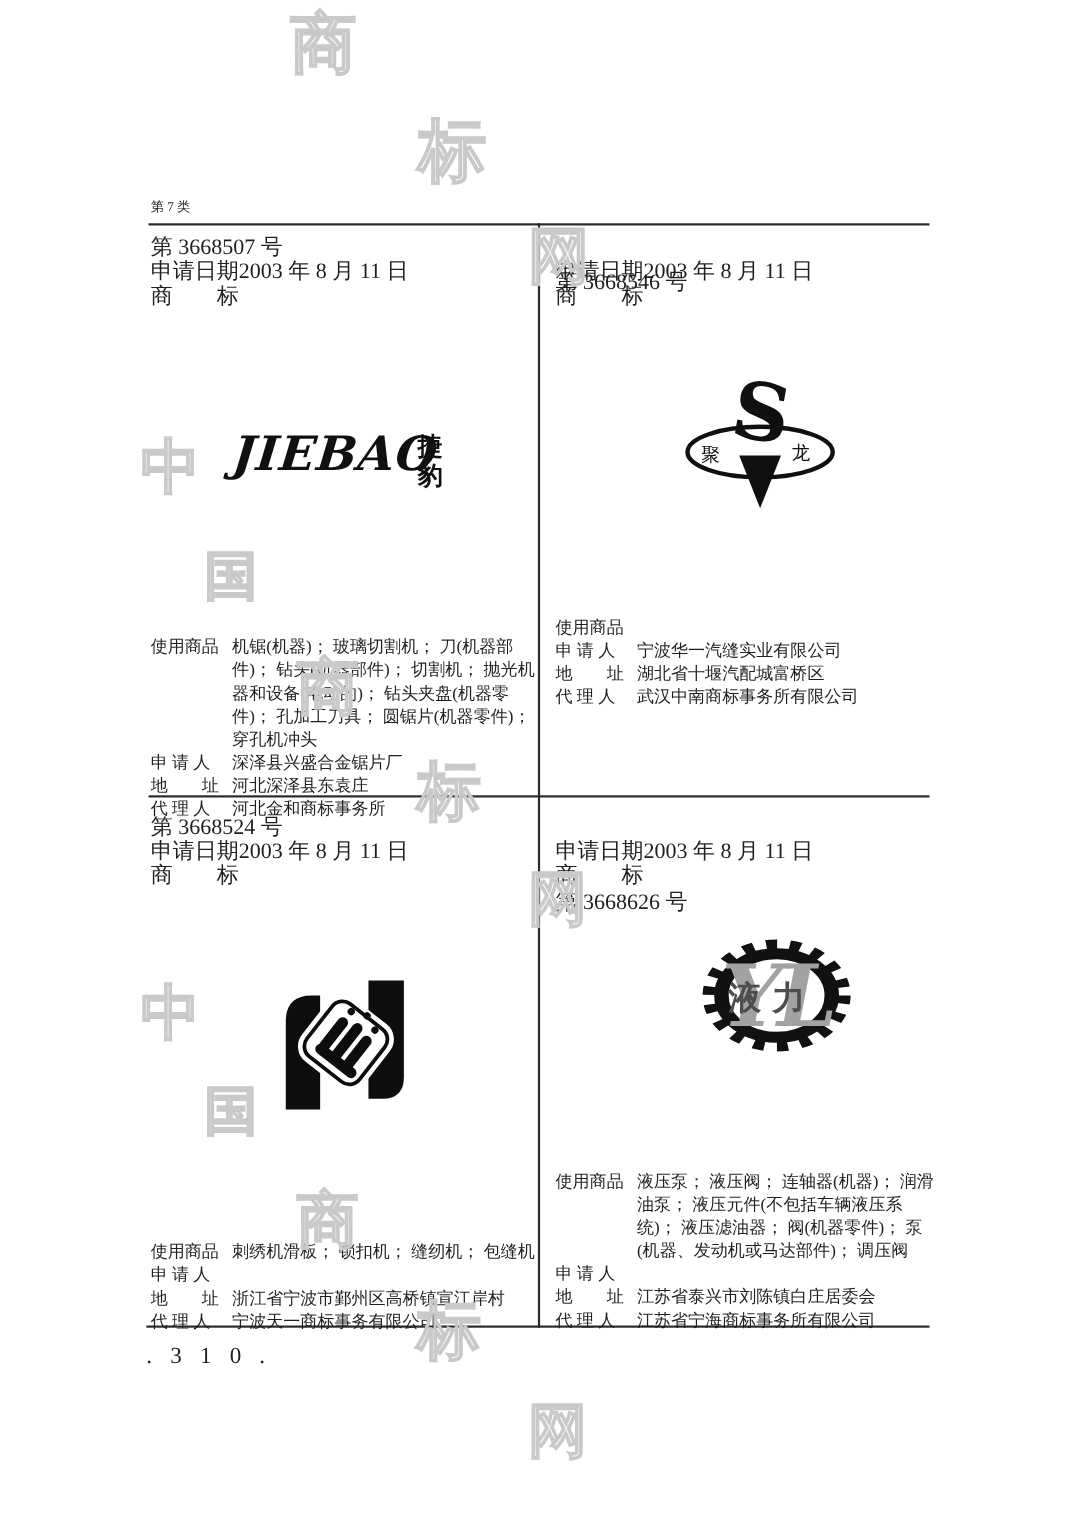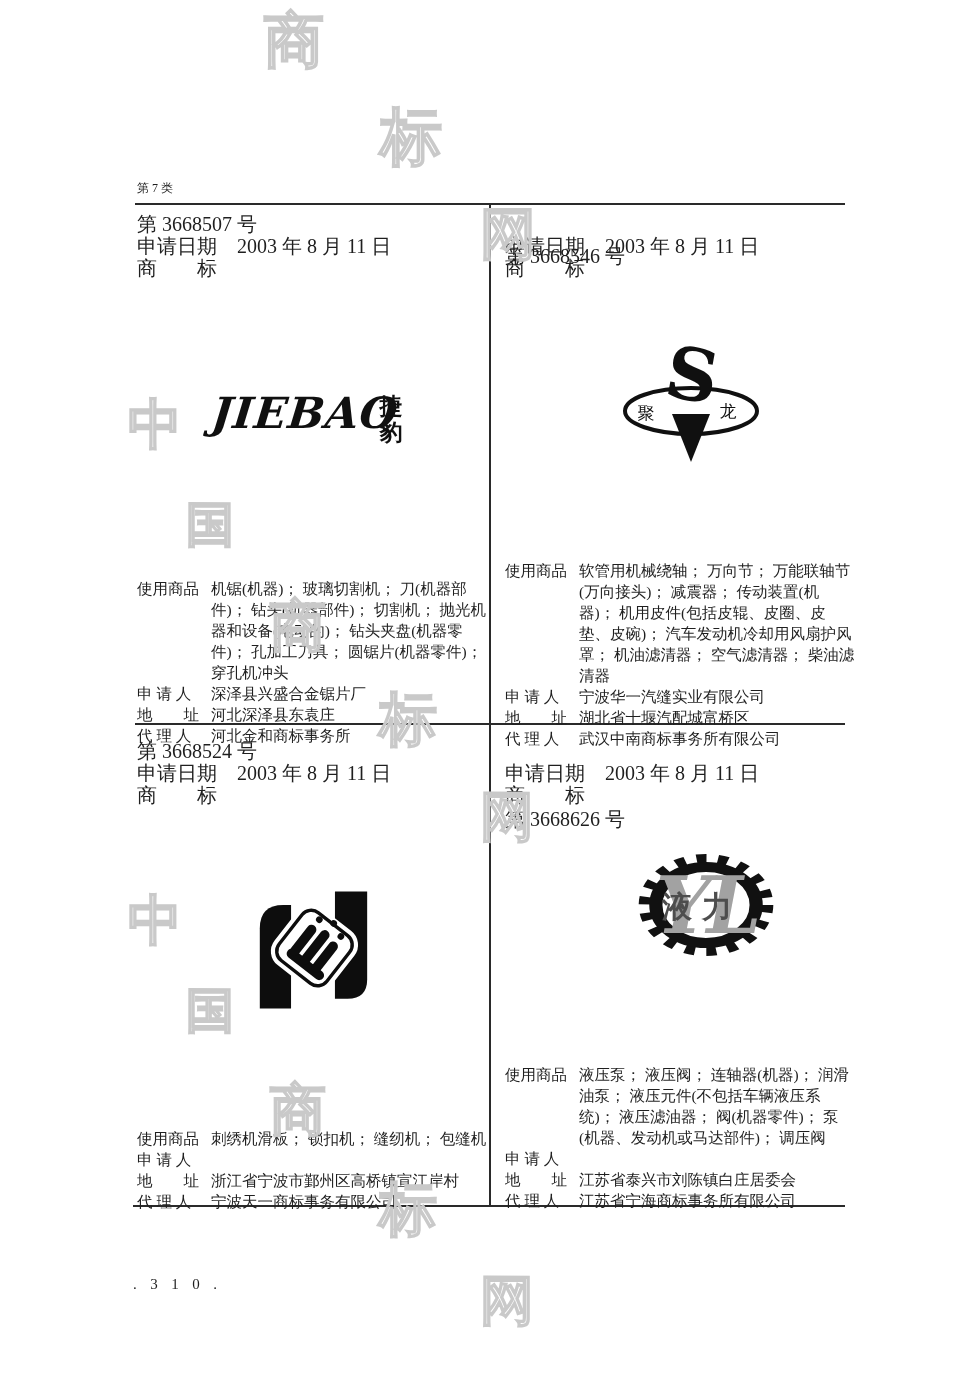--- a/index.html
+++ b/index.html
@@ -5,30 +5,30 @@
   html,body{margin:0;padding:0;background:#ffffff;}
   #page{
     position:relative;width:980px;height:1400px;background:#ffffff;overflow:hidden;
     font-family:"Liberation Serif","DejaVu Serif",serif;color:#1f1f1f;
   }
   
   .hr{position:absolute;background:#2a2a2a;height:2px;}
   .vr{position:absolute;background:#2a2a2a;width:2px;}
   
   .category{position:absolute;left:137px;top:180px;font-size:12px;white-space:pre;}
-  .pagenum{position:absolute;left:133px;top:1276px;font-size:15px;white-space:pre;letter-spacing:2px;}
+  .pagenum{position:absolute;left:133px;top:1220px;font-size:21px;white-space:pre;letter-spacing:2px;}
   
   .line{position:absolute;font-size:20px;white-space:pre;}
   .fields{position:absolute;font-size:15.5px;line-height:21px;}
   .frow{display:flex;align-items:flex-start;}
   .flabel{flex:0 0 74px;white-space:pre;}
   .fvalue{display:block;}
   .w-left .fvalue{width:284px;}
   .w-right .fvalue{width:276px;}
-  .datrow{display:flex;gap:20px;}
+  .datrow{display:flex;}
   .datlabel{flex:0 0 76px;white-space:pre;}
   
   .wm{
     position:absolute;z-index:3;line-height:1;font-weight:bold;
     font-family:"DejaVu Sans","Liberation Sans",sans-serif;
     color:transparent;-webkit-text-stroke:1.6px #c9c9c9;pointer-events:none;
   }
   
   .logo{position:absolute;z-index:1;}
   .jiebao{left:212px;top:388px;width:240px;height:80px;}
@@ -100,21 +100,20 @@
       <text x="75" y="58" font-size="72" font-weight="bold" text-anchor="middle" fill="#101010" transform="rotate(10 75 40)">S</text>
       <path d="M56,72 L94,72 L75,120 Z" fill="#101010"></path>
       <text class="cnsans" x="30" y="77" font-size="17" text-anchor="middle" fill="#101010">聚</text>
       <text class="cnsans" x="112" y="75" font-size="17" text-anchor="middle" fill="#101010">龙</text>
     </svg>
   </div>
 
   <div class="fields w-right" style="left:505px;top:560px;width:352px;">
     <div class="frow">
       <span class="flabel">使用商品</span>
-      <span class="fvalue">软管用机械绕轴； 万向节； 万能联轴节(万向接头)； 减震器； 传动装置(机器)； 机用皮件(包括皮辊、皮圈、皮垫、皮碗)； 汽车发动机冷却用风扇护风罩； 机油滤清器； 空气滤清器； 柴油滤清器</span>
     </div>
     <div class="frow">
       <span class="flabel">申 请 人</span>
       <span class="fvalue">宁波华一汽缝实业有限公司</span>
     </div>
     <div class="frow">
       <span class="flabel">地　　址</span>
       <span class="fvalue">湖北省十堰汽配城富桥区</span>
     </div>
     <div class="frow">

